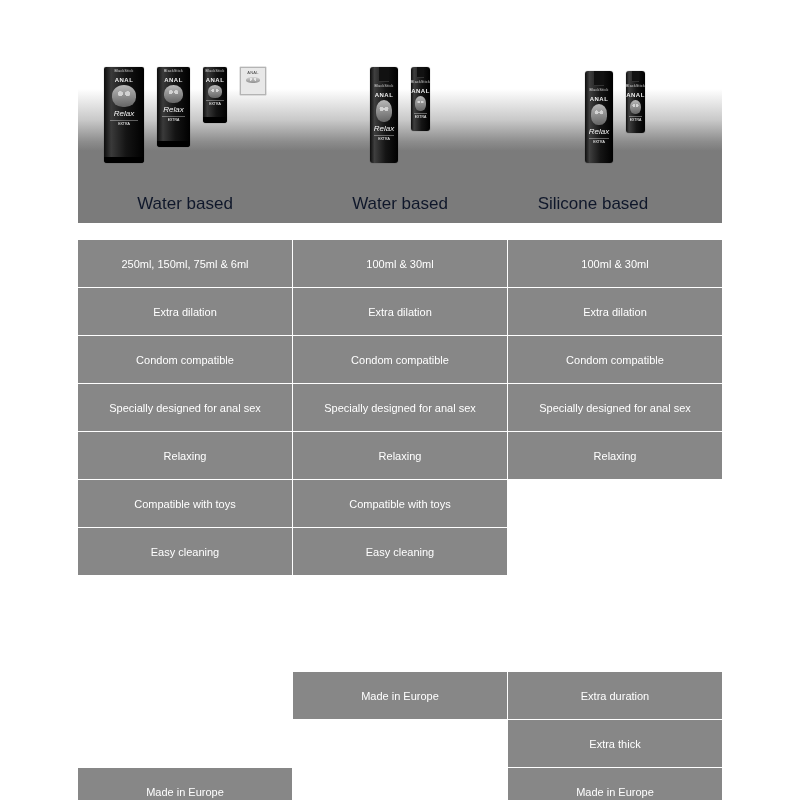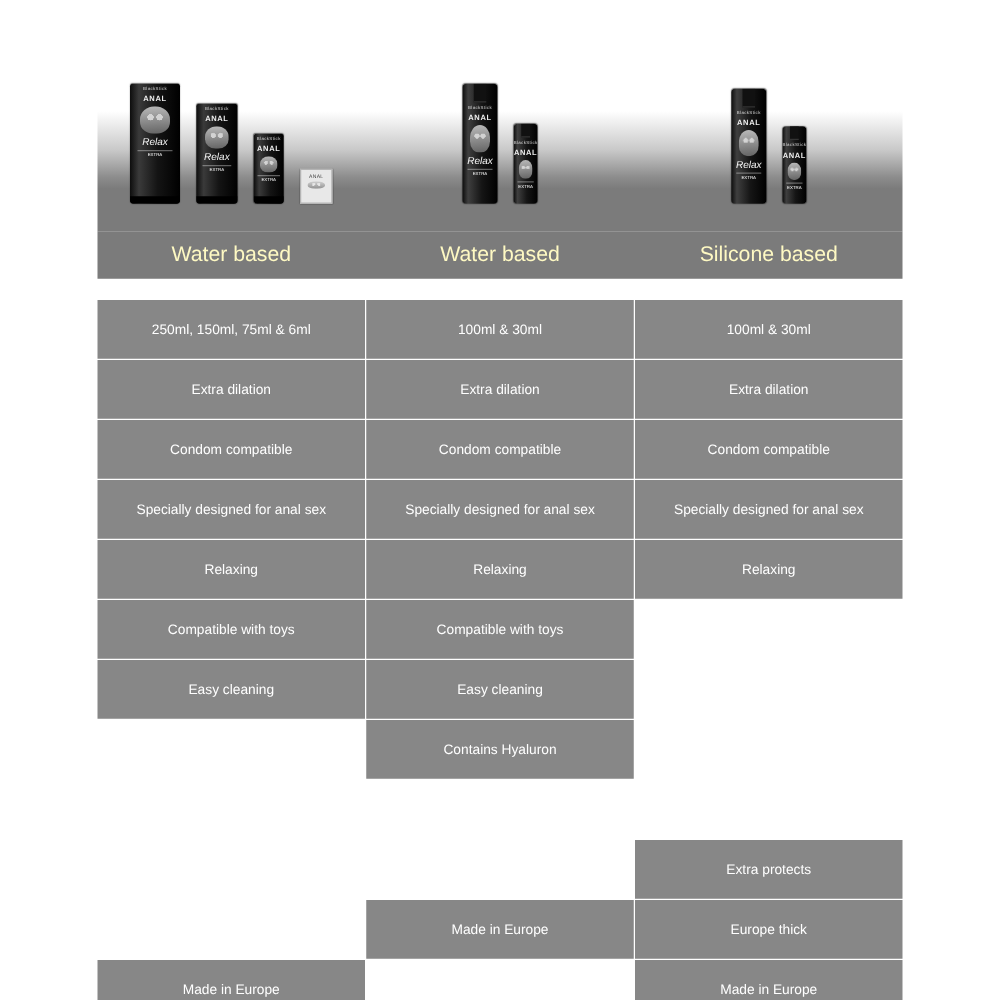--- a/index.html
+++ b/index.html
@@ -34,21 +34,21 @@
         #ffffff 38%,
         #c9c9c9 58%,
         #8d8d8d 72%,
         #7b7b7b 78%,
         #7b7b7b 100%);
   }
   .product-col {
     position: absolute;
     bottom: 22px;
     display: flex;
-    align-items: flex-end;
+    align-items: flex-start;
     justify-content: center;
     gap: 13px;
   }
   .product-col.c1 { left: 0;   width: 214px; }
   .product-col.c2 { left: 215px; width: 214px; }
   .product-col.c3 { left: 430px; width: 214px; }
 
   
   .tube, .bottle, .sachet {
     position: relative;
@@ -129,25 +129,25 @@
     background: #7b7b7b;
   }
   .header-cell {
     position: absolute;
     top: 0;
     height: 38px;
     display: flex;
     align-items: center;
     justify-content: center;
     font-size: 17px;
-    color: #fef9c3;
+    color: #0f172a;
   }
   .header-cell.c1 { left: 0;   width: 214px; }
   .header-cell.c2 { left: 215px; width: 214px; }
-  .header-cell.c3 { left: 430px; width: 214px; }
+  .header-cell.c3 { left: 408px; width: 214px; }
 
   
   .grid {
     position: relative;
     width: 644px;
   }
   .col {
     position: absolute;
     top: 16px;
     width: 214px;
@@ -268,35 +268,34 @@
     </div>
 
     <div class="col c2">
       <div class="cell">100ml &amp; 30ml</div>
       <div class="cell">Extra dilation</div>
       <div class="cell">Condom compatible</div>
       <div class="cell">Specially designed for anal sex</div>
       <div class="cell">Relaxing</div>
       <div class="cell">Compatible with toys</div>
       <div class="cell">Easy cleaning</div>
-      <div class="cell">Contains Hyaluron</div>
       <div class="cell empty"></div>
       <div class="cell empty"></div>
       <div class="cell">Made in Europe</div>
     </div>
 
     <div class="col c3">
       <div class="cell">100ml &amp;  30ml</div>
       <div class="cell">Extra dilation</div>
       <div class="cell">Condom compatible</div>
       <div class="cell">Specially designed for anal sex</div>
       <div class="cell">Relaxing</div>
       <div class="cell empty"></div>
       <div class="cell empty"></div>
       <div class="cell empty"></div>
       <div class="cell empty"></div>
-      <div class="cell">Extra protects</div>
-      <div class="cell">Europe thick</div>
+      <div class="cell">Extra duration</div>
+      <div class="cell">Extra thick</div>
       <div class="cell">Made in Europe</div>
     </div>
 
   </div>
 </div>
 
 </body></html>

